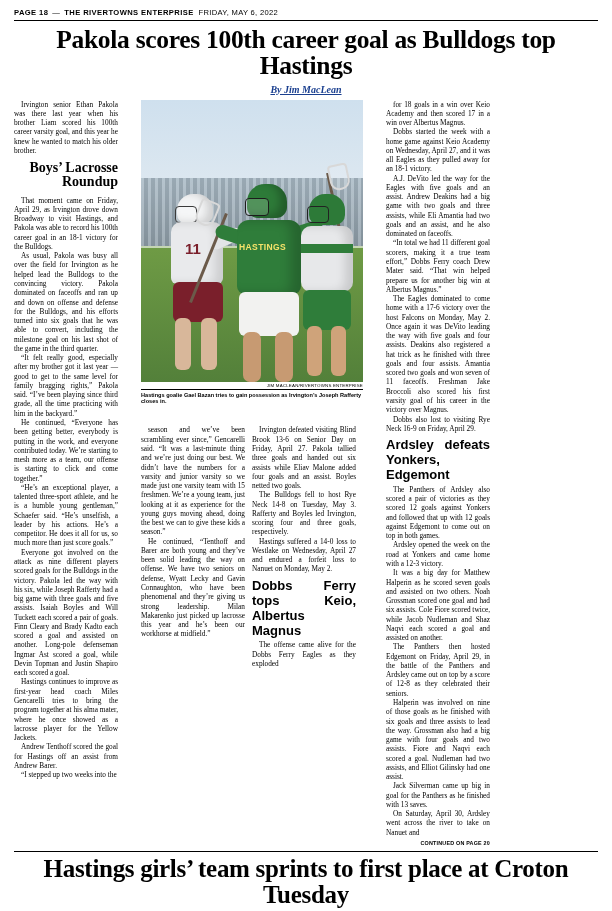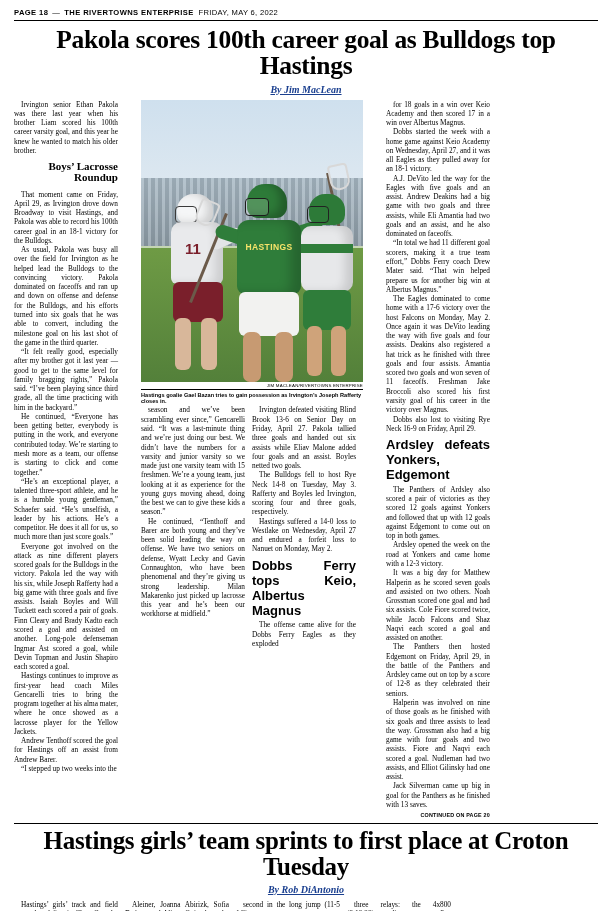--- a/index.html
+++ b/index.html
@@ -81,21 +81,21 @@
     text-indent: 7px;
   }
   .col p.first { text-indent: 7px; }
   .c1 { width: 104px; }
   .c2 { width: 104px; }
   .c3 { width: 104px; }
   .c4 { width: 104px; }
   .section-label {
     font-family: "Liberation Serif", serif;
     font-weight: bold;
-    font-size: 11px;
+    font-size: 14px;
     line-height: 1.02;
     text-align: right;
     margin: 6px 0 6px 0;
   }
   .photo-block {
     width: 222px;
   }
   .photo {
     width: 222px;
     height: 282px;
@@ -152,21 +152,21 @@
   .p-left .num { position: absolute; left: 30px; top: 52px; font-family: "Liberation Sans", sans-serif; font-weight: bold; font-size: 15px; color: #7a1f2b; }
   .p-left .helmet { position: absolute; left: 22px; top: 6px; width: 36px; height: 30px; background: #f2f3f4; border-radius: 16px 16px 10px 10px; box-shadow: inset -6px -2px 8px rgba(0,0,0,.18); }
   .p-left .cage { position: absolute; left: 20px; top: 18px; width: 20px; height: 15px; border: 1.4px solid #3a3a3a; border-radius: 4px; background: rgba(255,255,255,.25); }
   .p-left .arm { position: absolute; left: 54px; top: 44px; width: 34px; height: 13px; background: #e3e4e6; border-radius: 7px; transform: rotate(-24deg); }
   .p-left .shorts { position: absolute; left: 18px; top: 94px; width: 50px; height: 40px; background: #7a1f2b; border-radius: 6px; }
   .p-left .legL { position: absolute; left: 20px; top: 130px; width: 16px; height: 52px; background: #d8b79a; border-radius: 6px; }
   .p-left .legR { position: absolute; left: 46px; top: 130px; width: 16px; height: 52px; background: #d8b79a; border-radius: 6px; }
   
   .p-mid { left: 76px; top: 62px; width: 108px; height: 220px; }
   .p-mid .torso { position: absolute; left: 20px; top: 58px; width: 64px; height: 74px; background: #2f7d3a; border-radius: 12px 12px 8px 8px; box-shadow: inset -10px 0 12px rgba(0,0,0,.2); }
-  .p-mid .word { position: absolute; left: 22px; top: 80px; width: 60px; text-align: center; font-family: "Liberation Sans", sans-serif; font-weight: bold; font-size: 8.5px; color: #f6e36a; letter-spacing: .4px; }
+  .p-mid .word { position: absolute; left: 22px; top: 80px; width: 60px; font-family: "Liberation Sans", sans-serif; font-weight: bold; font-size: 8.5px; color: #f6e36a; letter-spacing: .4px; }
   .p-mid .helmet { position: absolute; left: 30px; top: 22px; width: 40px; height: 34px; background: #2d7a38; border-radius: 18px 18px 11px 11px; box-shadow: inset -7px -3px 9px rgba(0,0,0,.25); }
   .p-mid .cage { position: absolute; left: 28px; top: 36px; width: 22px; height: 16px; border: 1.4px solid #1c1c1c; border-radius: 4px; background: rgba(255,255,255,.18); }
   .p-mid .armL { position: absolute; left: -2px; top: 66px; width: 34px; height: 14px; background: #2f7d3a; border-radius: 7px; transform: rotate(18deg); }
   .p-mid .armR { position: absolute; left: 70px; top: 62px; width: 36px; height: 14px; background: #2f7d3a; border-radius: 7px; transform: rotate(-18deg); }
   .p-mid .shorts { position: absolute; left: 22px; top: 130px; width: 60px; height: 44px; background: #f2f2f0; border-radius: 6px; }
   .p-mid .legL { position: absolute; left: 26px; top: 170px; width: 18px; height: 50px; background: #c79a72; border-radius: 7px; }
   .p-mid .legR { position: absolute; left: 58px; top: 170px; width: 18px; height: 50px; background: #c79a72; border-radius: 7px; }
   
   .p-right { left: 150px; top: 82px; width: 76px; height: 200px; }
   .p-right .torso { position: absolute; left: 10px; top: 44px; width: 52px; height: 66px; background: #e7e8ea; border-radius: 10px; box-shadow: inset -8px 0 10px rgba(0,0,0,.13); }
@@ -263,21 +263,21 @@
             <div class="shorts"></div>
             <div class="legL"></div>
               <div class="legR"></div>
 
           </div>
         </div>
         <div class="photo-credit">JIM MACLEAN/RIVERTOWNS ENTERPRISE</div>
         <div class="caption">Hastings goalie Gael Bazan tries to gain possession as Irvington’s Joseph Rafferty closes in.</div>
       </div>
 
-      <div style="display:flex; gap:7px; margin-top:0;">
+      <div style="display:flex; gap:7px; margin-top:20px;">
         <div class="col c2">
           <p class="first">season and we’ve been scrambling ever since,” Gencarelli said. “It was a last-minute thing and we’re just doing our best. We didn’t have the numbers for a varsity and junior varsity so we made just one varsity team with 15 freshmen. We’re a young team, just looking at it as experience for the young guys moving ahead, doing the best we can to give these kids a season.”</p>
           <p>He continued, “Tenthoff and Barer are both young and they’ve been solid leading the way on offense. We have two seniors on defense, Wyatt Lecky and Gavin Connaughton, who have been phenomenal and they’re giving us strong leadership. Milan Makarenko just picked up lacrosse this year and he’s been our workhorse at midfield.”</p>
         </div>
         <div class="col c3">
           <p class="first">Irvington defeated visiting Blind Brook 13-6 on Senior Day on Friday, April 27. Pakola tallied three goals and handed out six assists while Eliav Malone added four goals and an assist. Boyles netted two goals.</p>
           <p>The Bulldogs fell to host Rye Neck 14-8 on Tuesday, May 3. Rafferty and Boyles led Irvington, scoring four and three goals, respectively.</p>
           <p>Hastings suffered a 14-0 loss to Westlake on Wednesday, April 27 and endured a forfeit loss to Nanuet on Monday, May 2.</p>
           <div class="subhead">Dobbs Ferry tops Keio, Albertus Magnus</div>
           <p>The offense came alive for the Dobbs Ferry Eagles as they exploded</p>
@@ -288,24 +288,25 @@
     <div class="col c4">
       <p class="first">for 18 goals in a win over Keio Academy and then scored 17 in a win over Albertus Magnus.</p>
       <p>Dobbs started the week with a home game against Keio Academy on Wednesday, April 27, and it was all Eagles as they pulled away for an 18-1 victory.</p>
       <p>A.J. DeVito led the way for the Eagles with five goals and an assist. Andrew Deakins had a big game with two goals and three assists, while Eli Amantia had two goals and an assist, and he also dominated on faceoffs.</p>
       <p>“In total we had 11 different goal scorers, making it a true team effort,” Dobbs Ferry coach Drew Mater said. “That win helped prepare us for another big win at Albertus Magnus.”</p>
       <p>The Eagles dominated to come home with a 17-6 victory over the host Falcons on Monday, May 2. Once again it was DeVito leading the way with five goals and four assists. Deakins also registered a hat trick as he finished with three goals and four assists. Amantia scored two goals and won seven of 11 faceoffs. Freshman Jake Broccoli also scored his first varsity goal of his career in the victory over Magnus.</p>
       <p>Dobbs also lost to visiting Rye Neck 16-9 on Friday, April 29.</p>
       <div class="subhead">Ardsley defeats Yonkers, Edgemont</div>
       <p>The Panthers of Ardsley also scored a pair of victories as they scored 12 goals against Yonkers and followed that up with 12 goals against Edgemont to come out on top in both games.</p>
       <p>Ardsley opened the week on the road at Yonkers and came home with a 12-3 victory.</p>
-      <p>It was a big day for Matthew Halperin as he scored seven goals and assisted on two others. Noah Grossman scored one goal and had six assists. Cole Fiore scored twice, while Jacob Falcons and Shaz Naqvi each scored a goal and assisted on another.</p>
+      <p>It was a big day for Matthew Halperin as he scored seven goals and assisted on two others. Noah Grossman scored one goal and had six assists. Cole Fiore scored twice, while Jacob Nudleman and Shaz Naqvi each scored a goal and assisted on another.</p>
       <p>The Panthers then hosted Edgemont on Friday, April 29, in the battle of the Panthers and Ardsley came out on top by a score of 12-8 as they celebrated their seniors.</p>
       <p>Halperin was involved on nine of those goals as he finished with six goals and three assists to lead the way. Grossman also had a big game with four goals and two assists. Fiore and Naqvi each scored a goal. Nudleman had two assists, and Elliot Gilinsky had one assist.</p>
       <p>Jack Silverman came up big in goal for the Panthers as he finished with 13 saves.</p>
+      <p>On Saturday, April 30, Ardsley went across the river to take on Nanuet and</p>
       <div class="jump">CONTINUED ON PAGE 20</div>
     </div>
   </div>
 
   <div class="rule-thin"></div>
 
   <div class="headline headline2">Hastings girls’ team sprints to first place at Croton Tuesday</div>
   <div class="byline">By Rob DiAntonio</div>
 
   <div class="story2">

